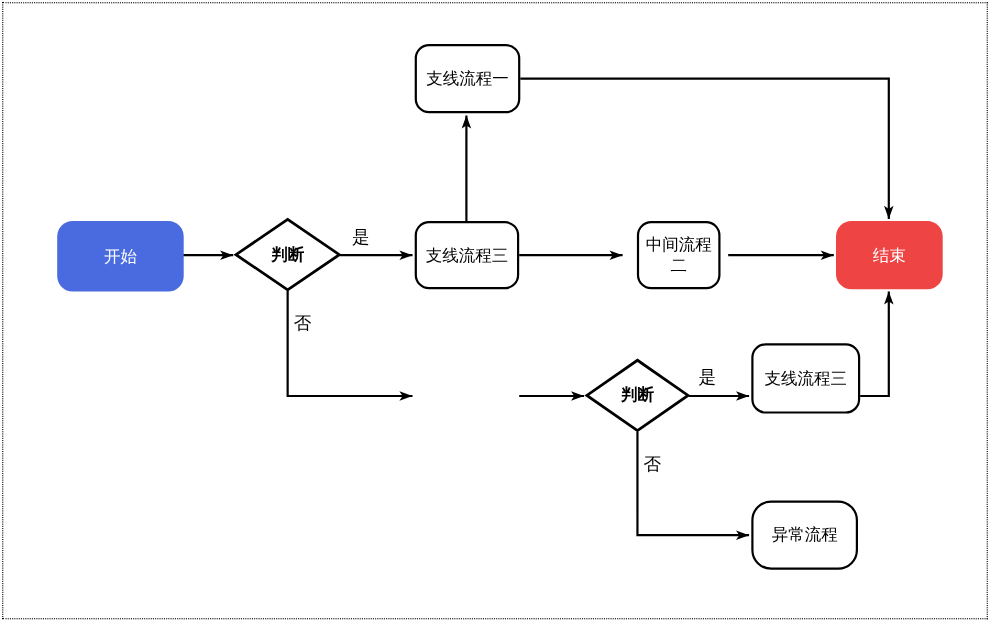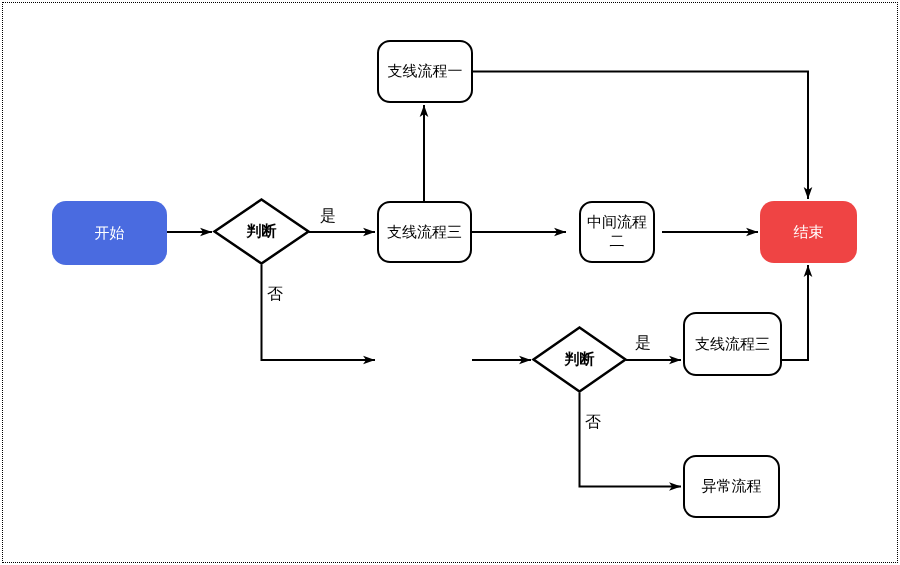--- a/index.html
+++ b/index.html
@@ -92,21 +92,21 @@
 
   <div class="node process" style="left:568px;top:201px;width:76px;height:62px;margin-left:11px;">
     <span>中间流程二</span>
   </div>
 
 
   <div class="node process" style="left:683px;top:312px;width:99px;height:64px;">
     <span>支线流程三</span>
   </div>
 
-  <div class="node process" style="left:683px;top:455px;width:97px;height:63px;">
+  <div class="node process" style="left:683px;top:455px;width:97px;height:63px;border-radius:18px;">
     <span>异常流程</span>
   </div>
 
   <div class="node decision-label" style="left:214px;top:199px;width:95px;height:65px;">
     <span>判断</span>
   </div>
 
   <div class="node decision-label" style="left:533px;top:327px;width:93px;height:65px;">
     <span>判断</span>
   </div>

